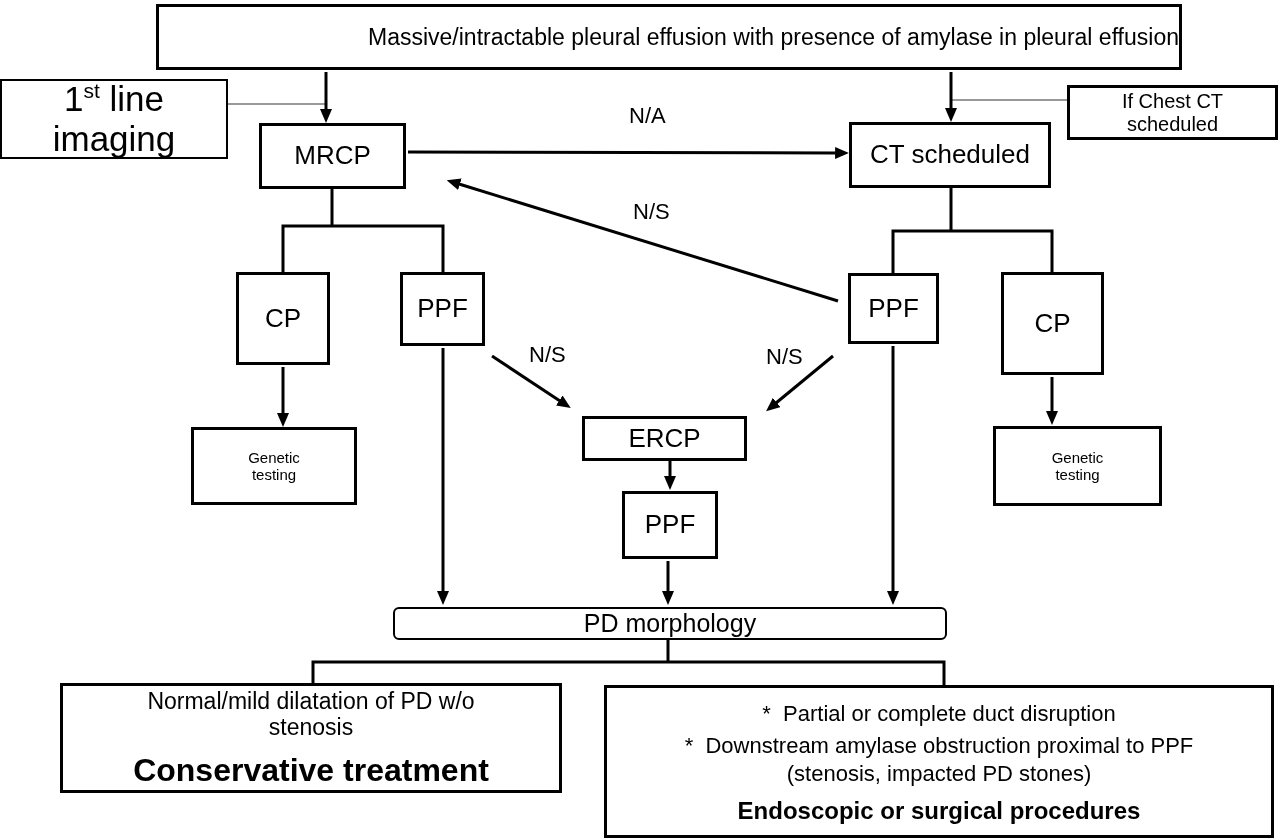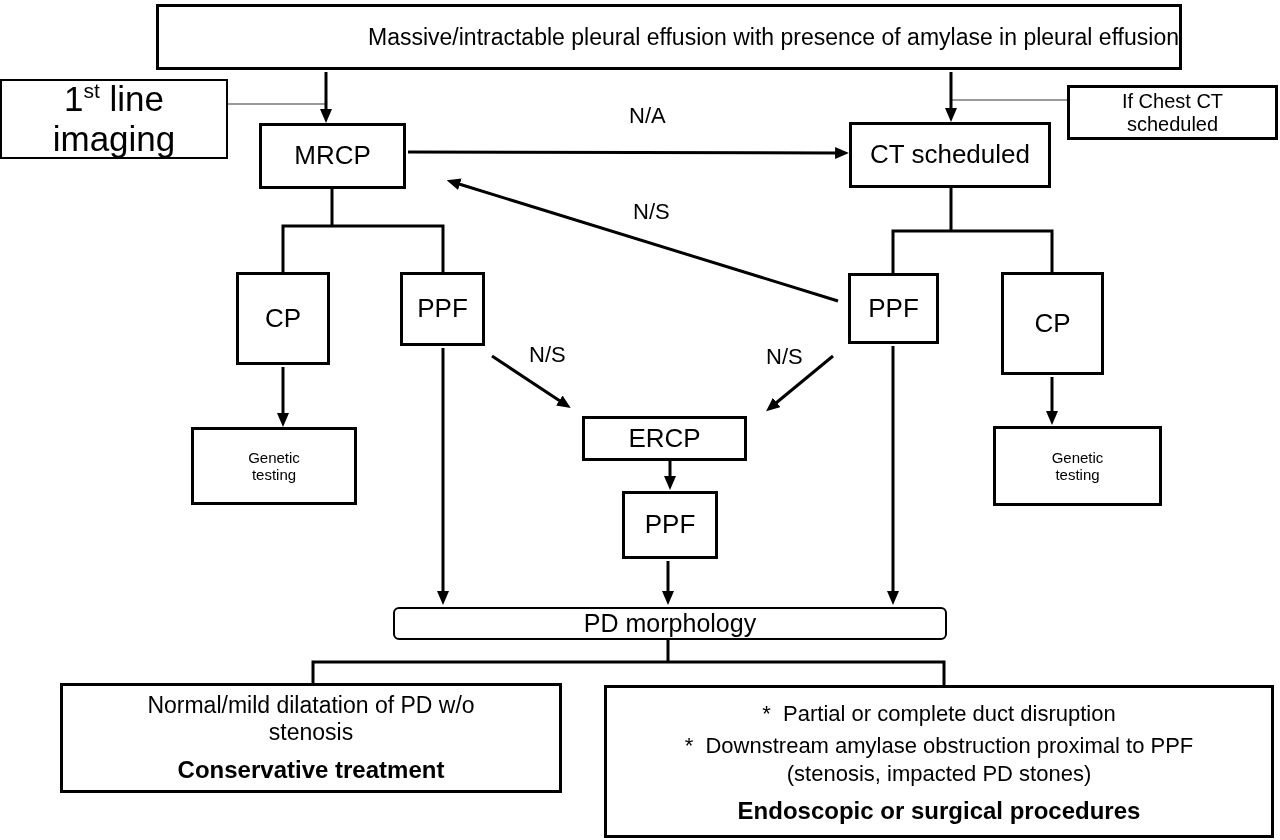--- a/index.html
+++ b/index.html
@@ -14,21 +14,21 @@
     text-align:center;line-height:1.15;
   }
   .node-label{font-size:26px;}
   .top-box{font-size:23px;align-items:flex-end;}
   .fli{font-size:35px;}
   .fli sup{font-size:60%;line-height:0;}
   .ifct{font-size:20px;border-width:3px;}
   .gen{font-size:15px;}
   .pd{font-size:25px;border-width:2px;}
   .bl{font-size:23px;}
-  .bl .bold-line{font-weight:bold;font-size:24px;margin-top:11px;}
+  .bl .bold-line{font-weight:bold;font-size:32px;margin-top:11px;}
   .br{font-size:22px;}
   .br .bullet{white-space:pre;margin:3px 0;text-align:right;}
   .br .paren{margin-top:0;}
   .br .bold-line{font-weight:bold;font-size:24px;margin-top:11px;}
   .edge-label{position:absolute;font-size:22px;line-height:1.1;}
 </style>
 </head>
 <body>
 
 <div class="stage">

